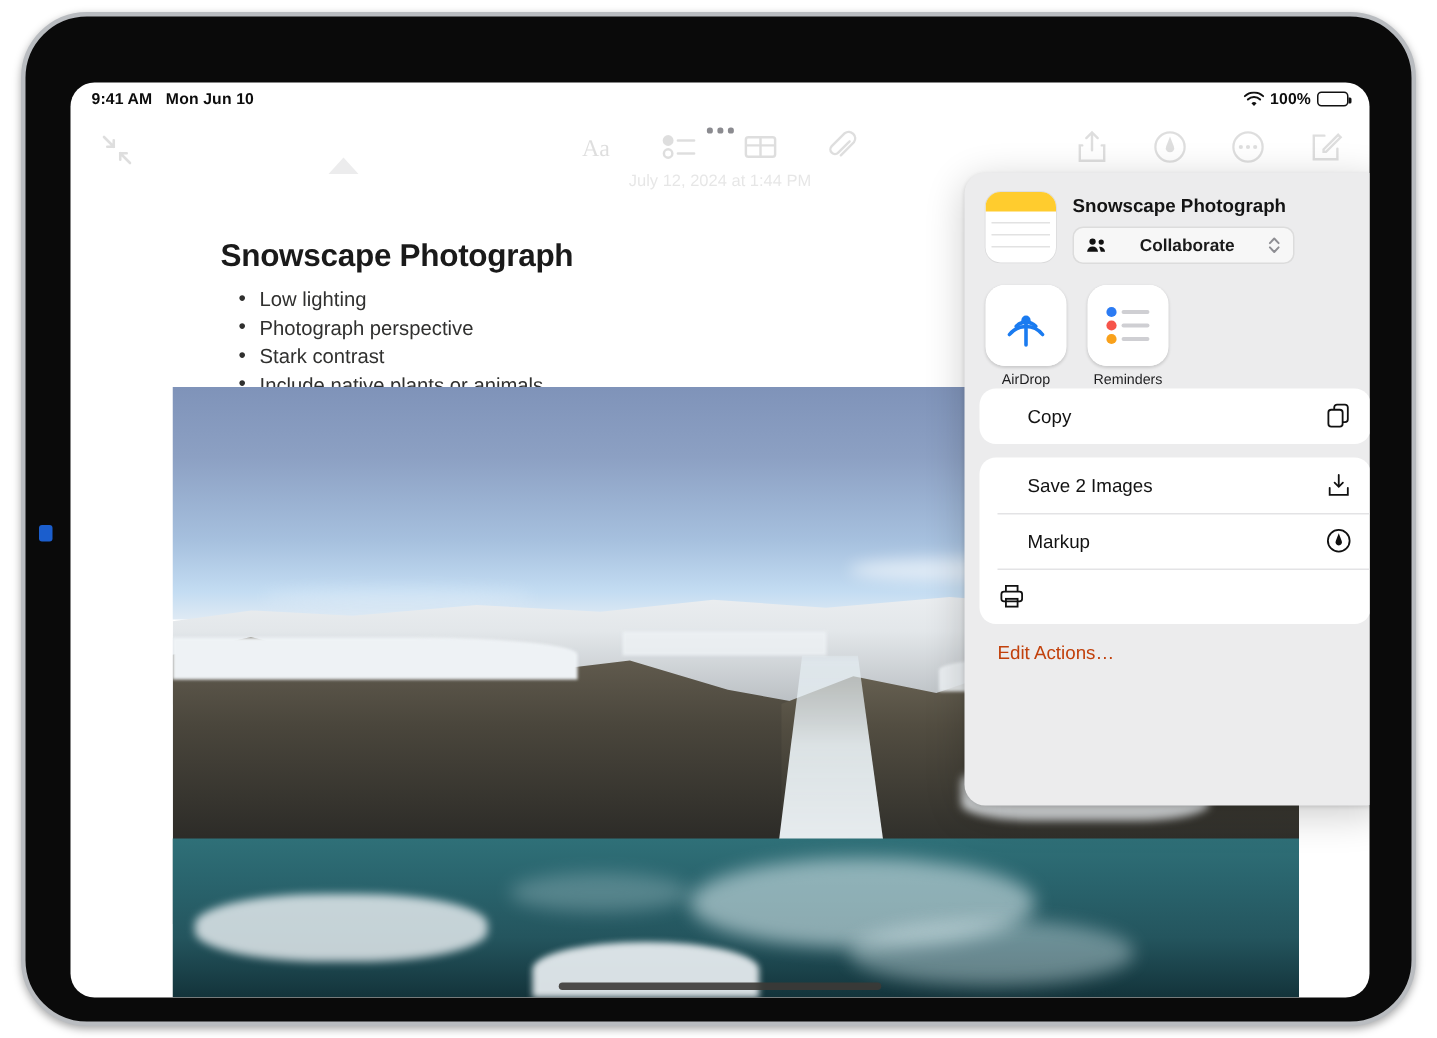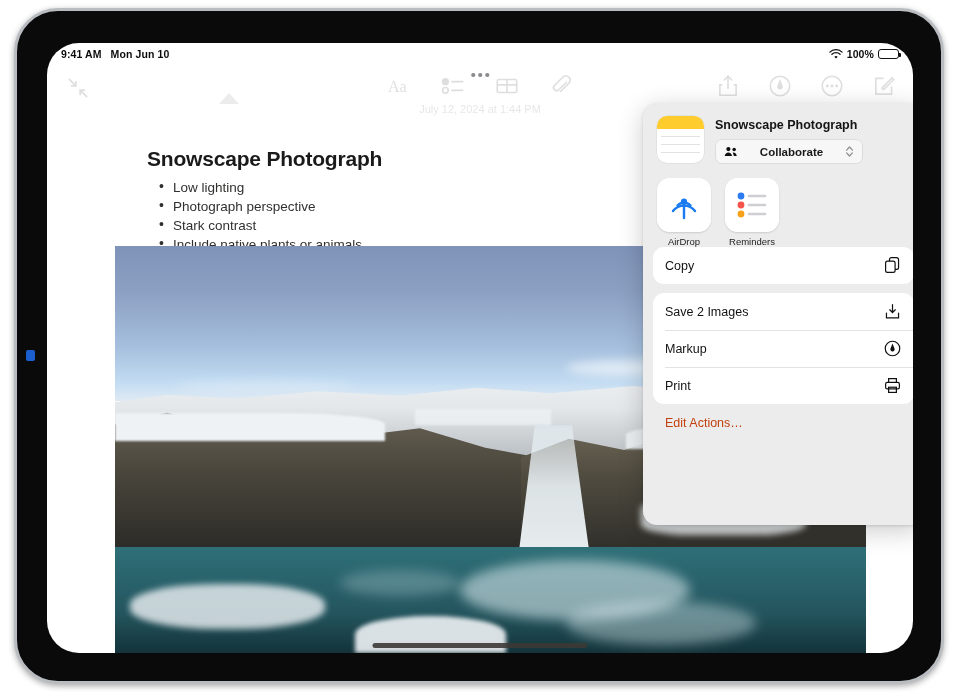--- a/index.html
+++ b/index.html
@@ -15,24 +15,24 @@
     position: absolute;
     left: 14px; top: 8px;
     width: 930px; height: 676px;
     background: #0a0a0a;
     border-radius: 44px;
     border: 3px solid #b9bcc0;
     box-shadow: 0 2px 6px rgba(0,0,0,.35);
   }
   #screen {
     position: absolute;
-    left: 30px; top: 32px;
+    left: 30px; top: 44px;
     width: 866px; height: 610px;
     background: #ffffff;
-    border-radius: 32px;
+    border-radius: 16px;
     overflow: hidden;
   }
   #side-marker {
     position: absolute;
     left: 9px; top: 339px;
     width: 9px; height: 11px;
     background: #1c63d8;
     border-radius: 2px;
     opacity: .95;
   }
@@ -236,21 +236,21 @@
     margin: 0 10px 9px 10px; overflow: hidden;
   }
   .action-row {
     height: 37px; display: flex; align-items: center;
     padding: 0 12px; position: relative;
   }
   .action-row + .action-row::before {
     content: ""; position: absolute; left: 12px; right: 0; top: 0;
     height: .7px; background: #e3e3e5;
   }
-  .action-label { flex: 1; font-size: 12.5px; color: #121212; }
+  .action-label { flex: 1; font-size: 12.5px; color: #121212; margin-left: 20px; }
   #edit-actions {
     padding: 3px 0 0 22px; font-size: 12.5px; color: #c2410c;
   }
   svg { display: block; }
 </style>
 </head>
 <body>
 
 <div id="device-frame">
   <div id="side-marker"></div>
@@ -473,21 +473,20 @@
         <div class="action-row">
           <span class="action-label">Markup</span>
           <span>
             <svg width="19" height="19" viewBox="0 0 22 22" stroke="#111" stroke-width="1.4" fill="none">
               <circle cx="11" cy="11" r="8.4"></circle>
               <path d="M11 5.2l2.3 5.9a2.5 2.5 0 1 1-4.6 0z" fill="#111" stroke="none"></path>
             </svg>
           </span>
         </div>
         <div class="action-row">
-          <span class="action-label">Print</span>
           <span>
             <svg width="19" height="19" viewBox="0 0 22 22" stroke="#111" stroke-width="1.4" fill="none">
               <path d="M6.5 7.5V3h9v4.5"></path>
               <rect x="3" y="7.5" width="16" height="7.5" rx="2"></rect>
               <rect x="6.5" y="13" width="9" height="6"></rect>
             </svg>
           </span>
         </div>
       </div>
 

